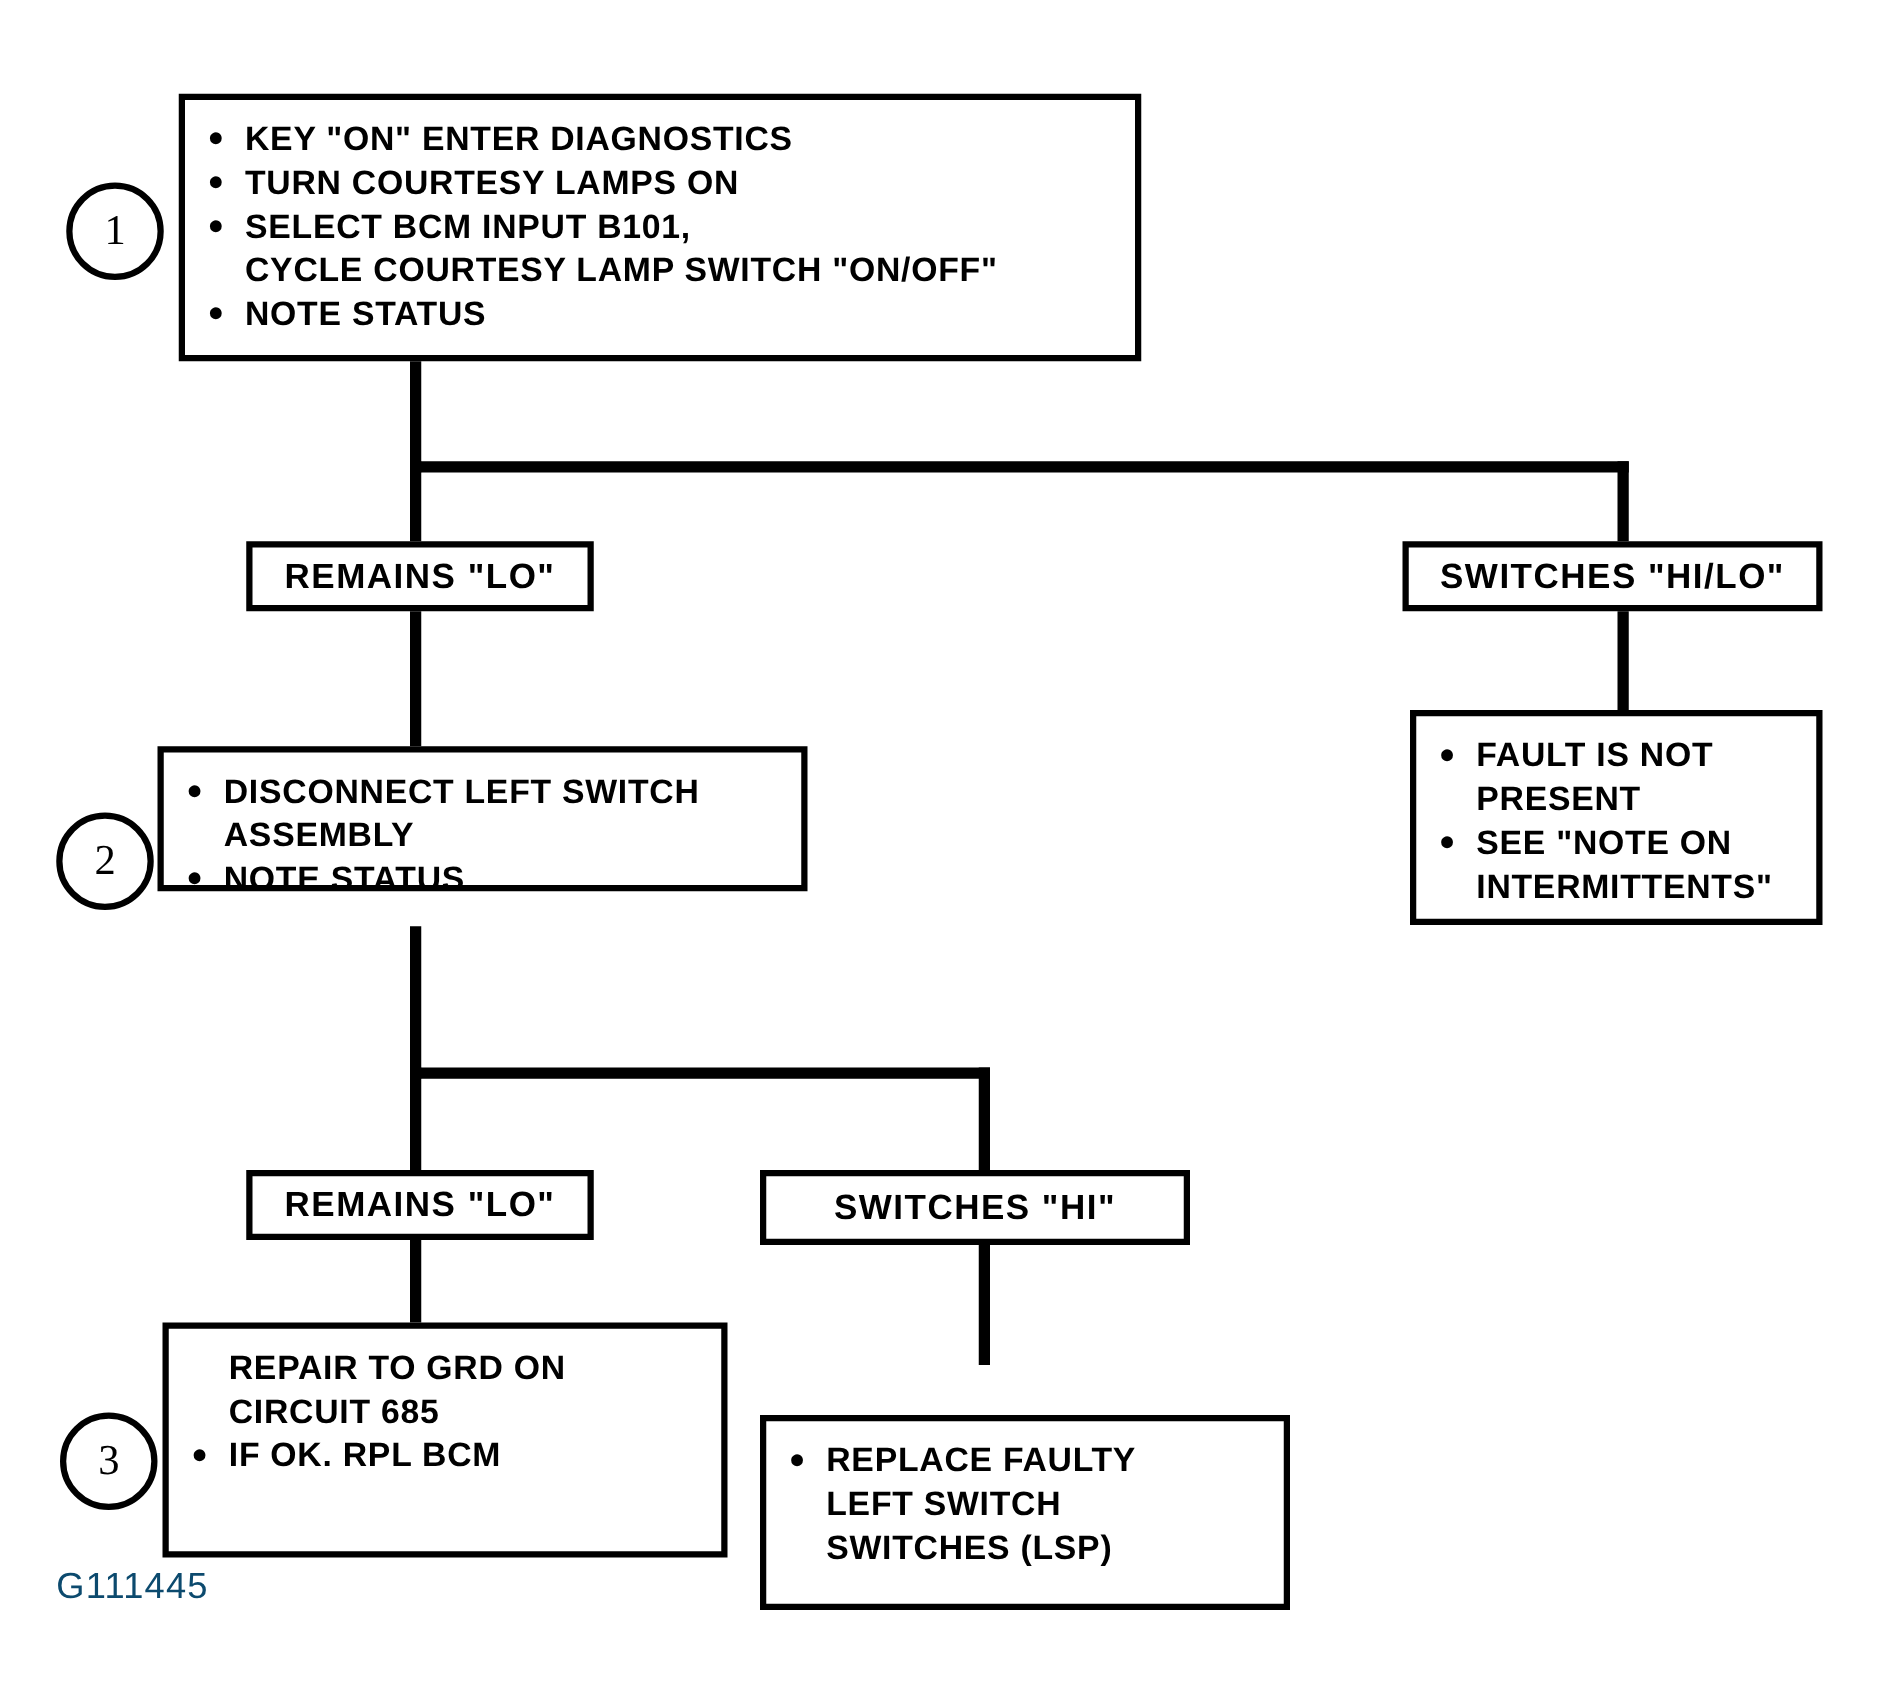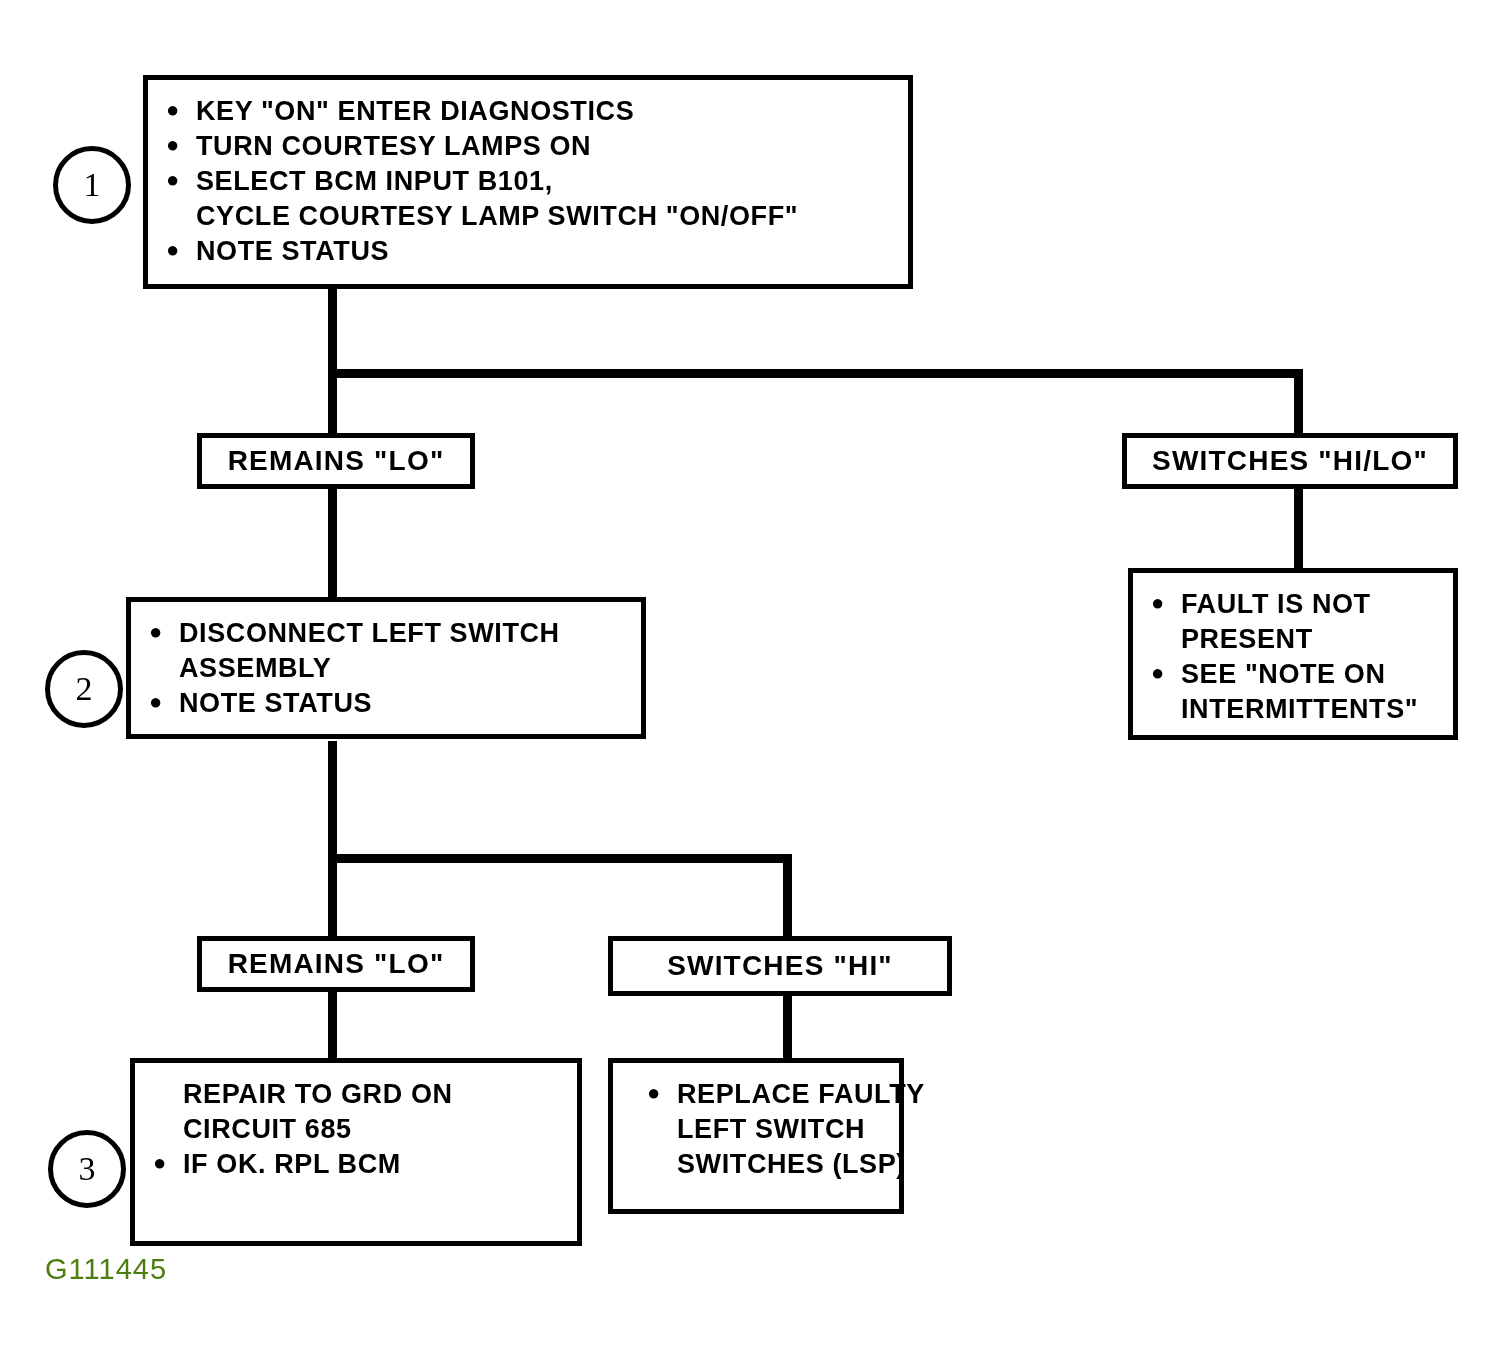--- a/index.html
+++ b/index.html
@@ -101,21 +101,21 @@
     font-size: 34px;
     line-height: 1;
   }
 
   
   #figure-id {
     position: absolute;
     font-family: "Liberation Sans", sans-serif;
     font-size: 29px;
     letter-spacing: 1px;
-    color: #4d7c0f;
+    color: #0c4a6e;
   }
 </style>
 </head>
 <body>
 
 <div id="canvas">
 
   <div class="vline" style="left:328px; top:288px; height:90px;"></div>
 
   <div class="hline" style="left:328px; top:369px; width:975px;"></div>
@@ -190,21 +190,21 @@
         <span class="bullet"></span>
         <span class="ltext">SEE "NOTE ON</span>
       </div>
       <div class="line cont">
         <span class="bullet"></span>
         <span class="ltext">INTERMITTENTS"</span>
       </div>
     </div>
   </div>
 
-  <div class="box" style="left:126px; top:597px; width:520px; height:142px;">
+  <div class="box" style="left:126px; top:597px; width:520px; height:116px;">
     <div class="box-inner">
       <div class="line">
         <span class="bullet"></span>
         <span class="ltext">DISCONNECT LEFT SWITCH</span>
       </div>
       <div class="line cont">
         <span class="bullet"></span>
         <span class="ltext">ASSEMBLY</span>
       </div>
       <div class="line">
@@ -238,21 +238,21 @@
       <div class="line">
         <span class="bullet"></span>
         <span class="ltext">IF OK. RPL BCM</span>
       </div>
     </div>
   </div>
   <div class="circle" style="left:48px; top:1130px; width:78px; height:78px;">
     <span>3</span>
   </div>
 
-  <div class="box" style="left:608px; top:1058px; width:296px; height:156px;padding-left:16px;">
+  <div class="box" style="left:608px; top:1132px; width:424px; height:156px;">
     <div class="box-inner">
       <div class="line">
         <span class="bullet"></span>
         <span class="ltext">REPLACE FAULTY</span>
       </div>
       <div class="line cont">
         <span class="bullet"></span>
         <span class="ltext">LEFT SWITCH</span>
       </div>
       <div class="line cont">

